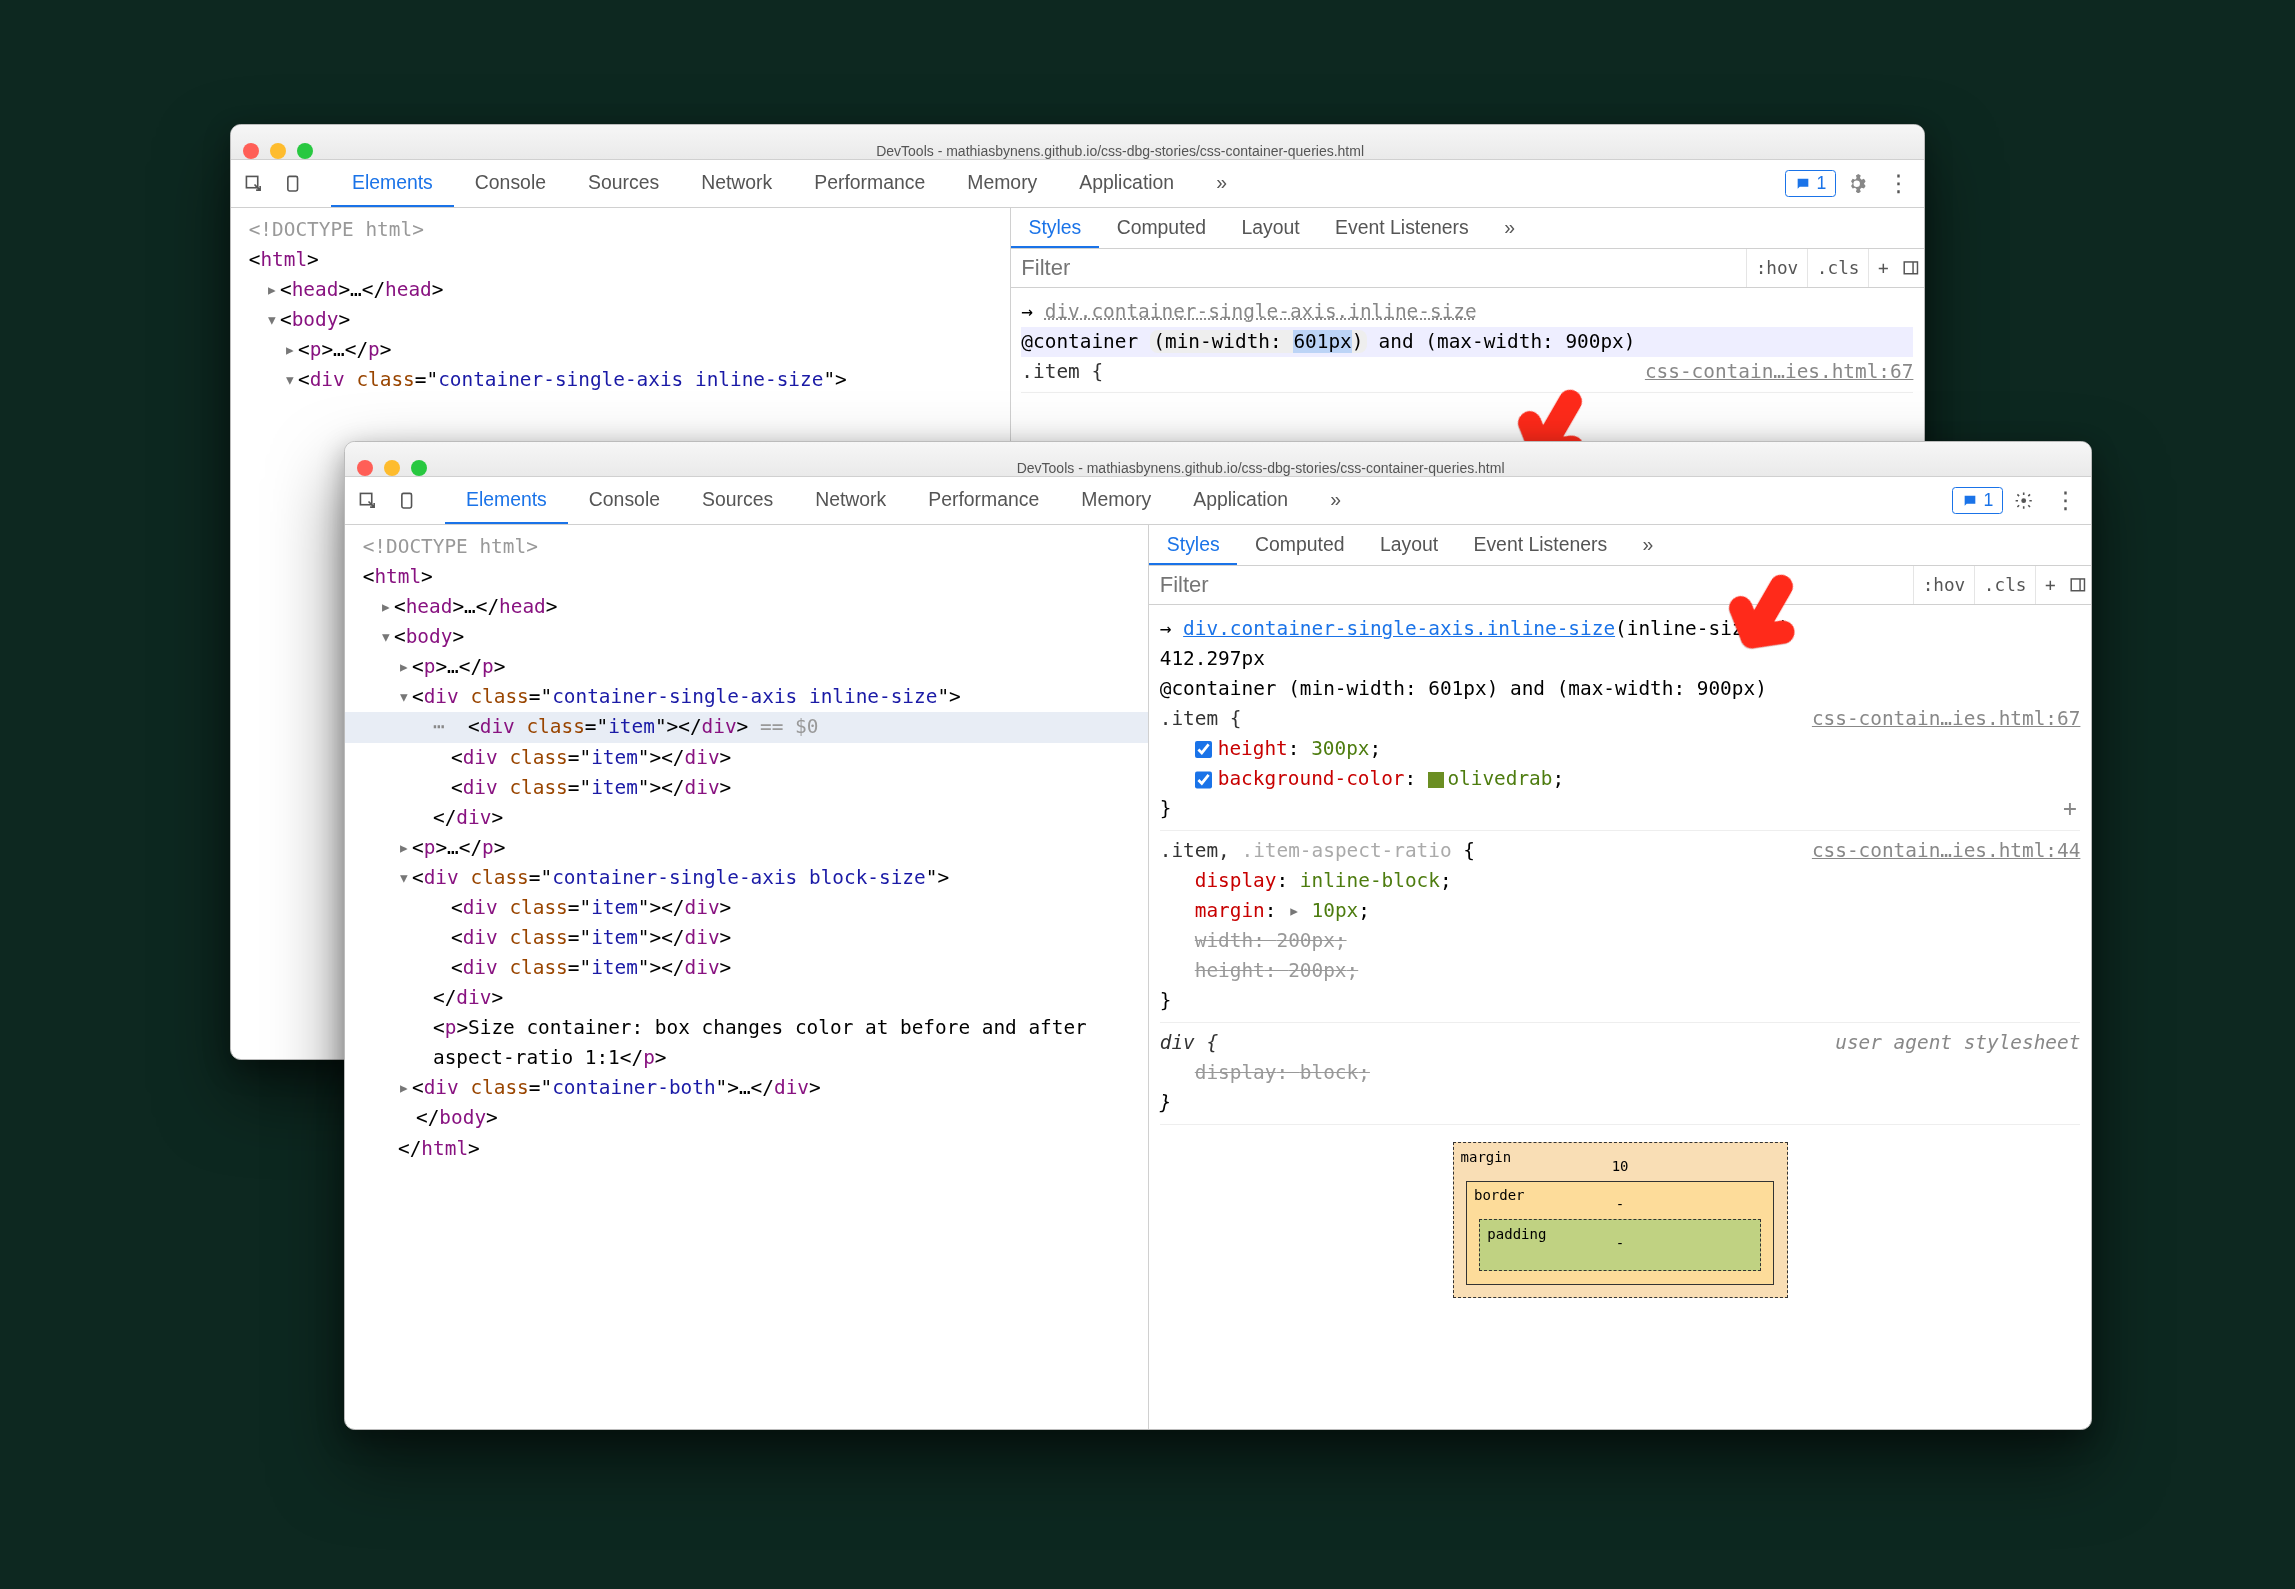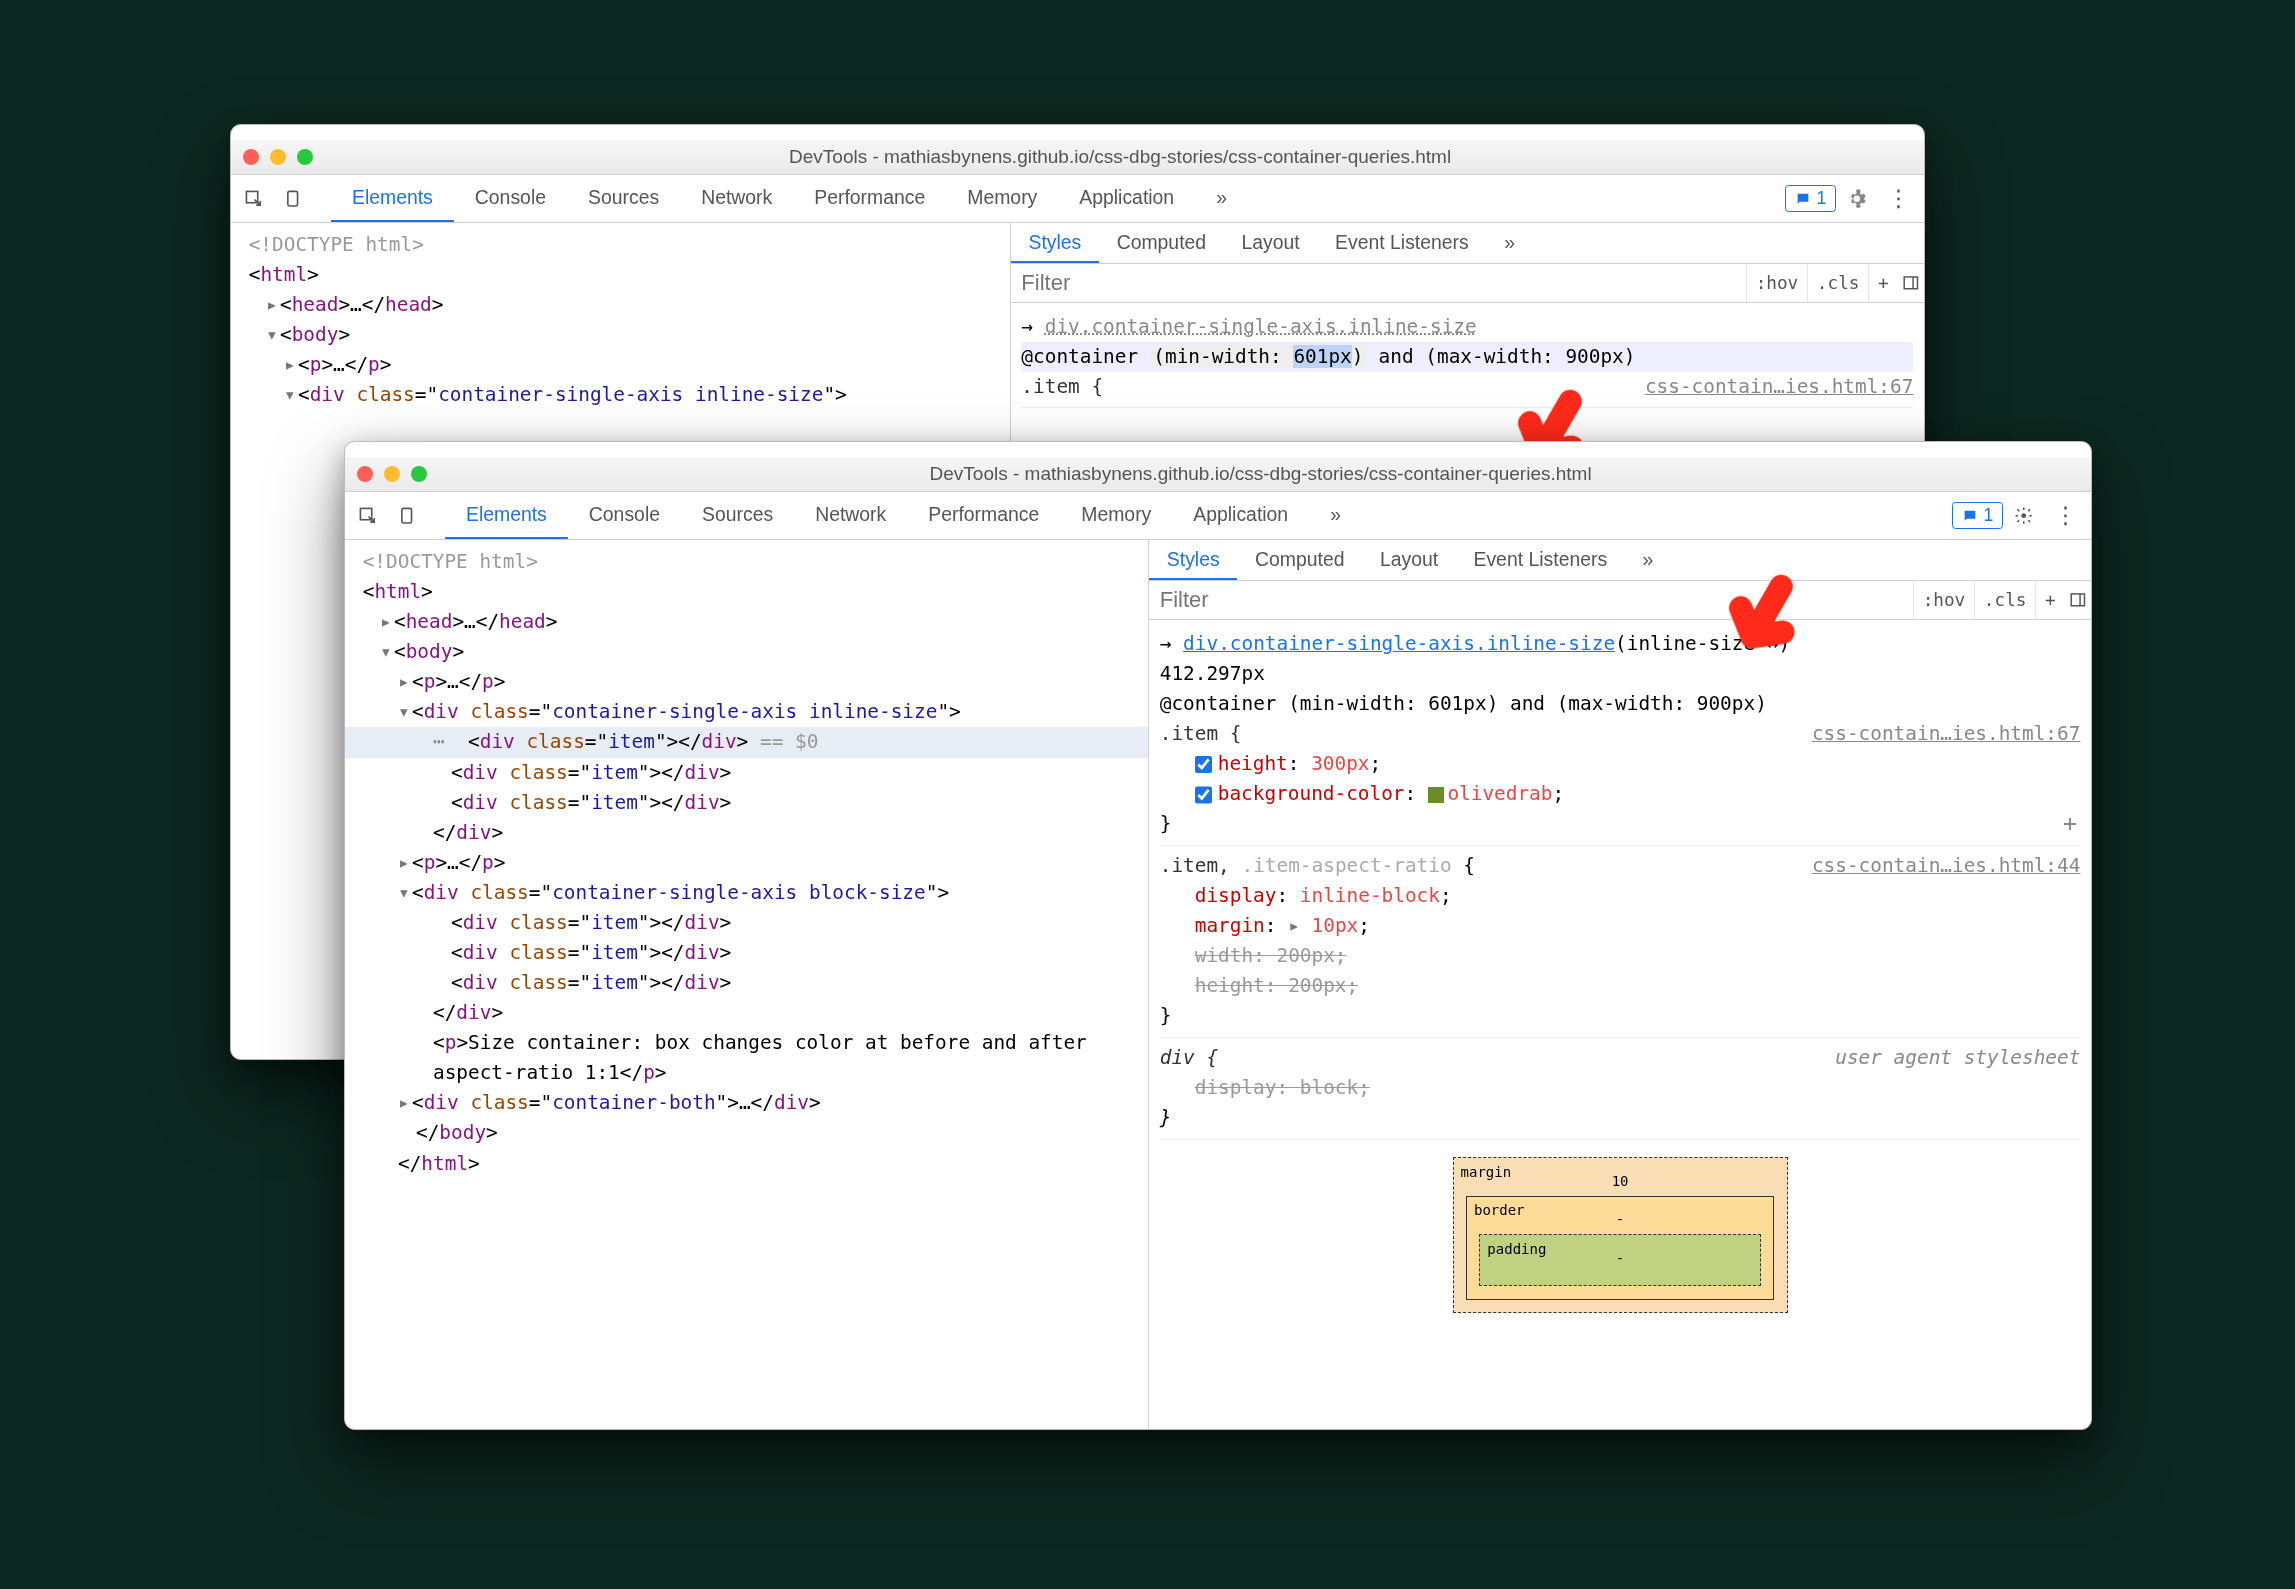--- a/index.html
+++ b/index.html
@@ -20,25 +20,24 @@
     border: 0.9px solid #bbb;
   }
   .win1 { left: 230px; top: 124px; width: 1695px; height: 936px; }
   .win2 { left: 344px; top: 441px; width: 1748px; height: 989px; }
 
   .titlebar {
     height: 35px;
     background: linear-gradient(#f6f6f6,#eaeaea);
     border-bottom: 0.9px solid #d0d0d0;
     display: flex;
-    align-items: center;
+    align-items: flex-end;
     padding: 0 12.4px;
-    font-size: 19px;
+    font-size: 14px;
     color: #444;
-    margin-top: 15px;
   }
   .traffic { display: flex; gap: 10.6px; margin-right: 16px; }
   .dot { width: 16px; height: 16px; border-radius: 50%; }
   .dot.red { background: #ff5f57; }
   .dot.yellow { background: #febc2e; }
   .dot.green { background: #28c840; }
   .titlebar .title { flex: 1; text-align: center; color: #555; }
 
   .toolbar {
     height: 48px;
@@ -67,21 +66,21 @@
   .filterbtn { padding:0 8.8px; color:#555; font-family:Menlo,monospace; font-size:17.7px; border-left:0.9px solid #e5e5e5; height:100%; display:flex; align-items:center;}
   .panelicon { width:26.5px; display:flex; align-items:center; justify-content:center; color:#555;}
 
   .styles { flex:1; overflow:auto; font-family:Menlo,Consolas,monospace; font-size:19.4px; line-height:1.55; padding:3.5px 10.6px;}
   .rule { border-bottom:0.9px solid #eee; padding:5.3px 0; position:relative;}
   .link { color:#888; text-decoration:underline dotted;}
   .bluelink { color:#1a73e8; text-decoration:underline;}
   .sel { color:#333; }
   .prop { padding-left:35px; }
   .propname { color:#c80000; }
-  .propval { color:#ef4444; }
+  .propval { color:#4d7c0f; }
   .strike { text-decoration:line-through; color:#999;}
   .cb { width:17.7px; height:17.7px; accent-color:#1a73e8; margin-right:5.3px; vertical-align:middle;}
   .src { float:right; color:#888; text-decoration:underline;}
   .plus { position:absolute; right:3.5px; bottom:3.5px; color:#888; font-size:23px;}
   .ua { float:right; color:#888; font-style:italic;}
   .swatch { display:inline-block; width:16px; height:16px; background:#6b8e23; vertical-align:middle; margin-right:3.5px;}
   .dim { color:#aaa; }
   .container-badge { background:#eee; padding:0 3.5px; border-radius:8px;}
 
   .dom-line { padding-left: var(--indent,8.8px); white-space:nowrap; }

